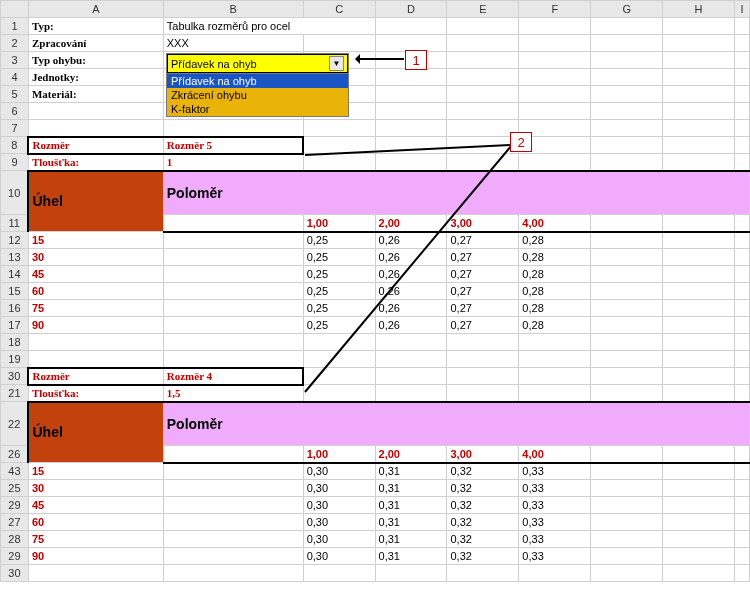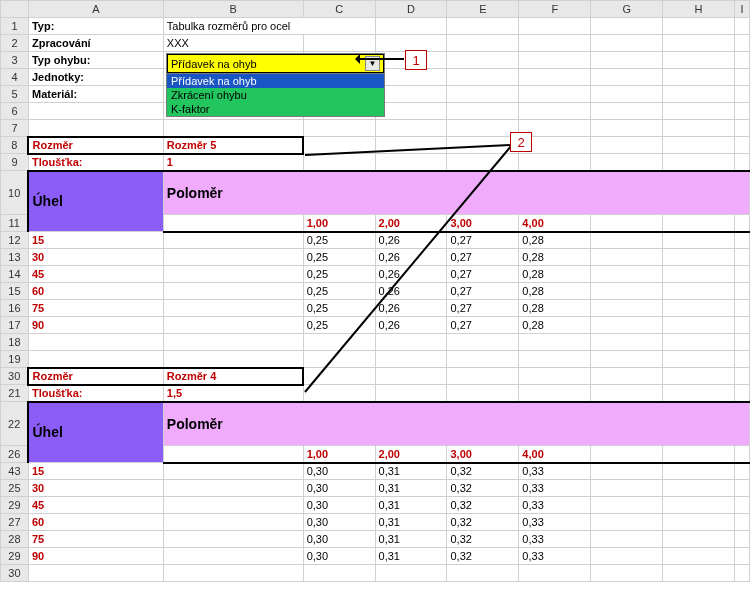--- a/index.html
+++ b/index.html
@@ -41,31 +41,31 @@
   .colA { width: 135px; }
   .colB { width: 140px; }
   .colC { width: 72px; }
   .colD { width: 72px; }
   .colE { width: 72px; }
   .colF { width: 72px; }
   .colG { width: 72px; }
   .colH { width: 72px; }
   .colI { width: 15px; }
 
-  .bold { font-weight: bold; }
+  .bold { font-weight: bold; font-family: Liberation Serif, serif; }
   .red { color: #c00000; }
   .ral { text-align: right; margin-top: 36px; }
   .ctr { text-align: center; }
   .box-top { border-top: 2px solid #000 !important; }
   .box-bottom { border-bottom: 2px solid #000 !important; }
   .box-left { border-left: 2px solid #000 !important; }
   .box-right { border-right: 2px solid #000 !important; }
 
   .uhel-cell {
-    background: #8b5cf6;
+    background: #c2410c;
     text-align: center;
     font-weight: bold;
     font-size: 14px;
   }
   .polomer-cell {
     background: #f0abfc;
     text-align: center;
     font-weight: bold;
     font-size: 14px;
   }
@@ -78,24 +78,24 @@
     color: #c00000;
     font-weight: bold;
     text-align: right;
   }
 
   
   .dropdown {
     position: absolute;
     left: 166px;
     top: 53px;
-    width: 219px;
+    width: 183px;
     z-index: 10;
     border: 1px solid #7a7a7a;
-    background: #22c55e;
+    background: #eab308;
     font-size: 11px;
   }
   .dropdown .sel {
     background: #ffff00;
     border: 1px solid #000;
     padding: 1px 3px;
     display: flex;
     justify-content: space-between;
     align-items: center;
   }

